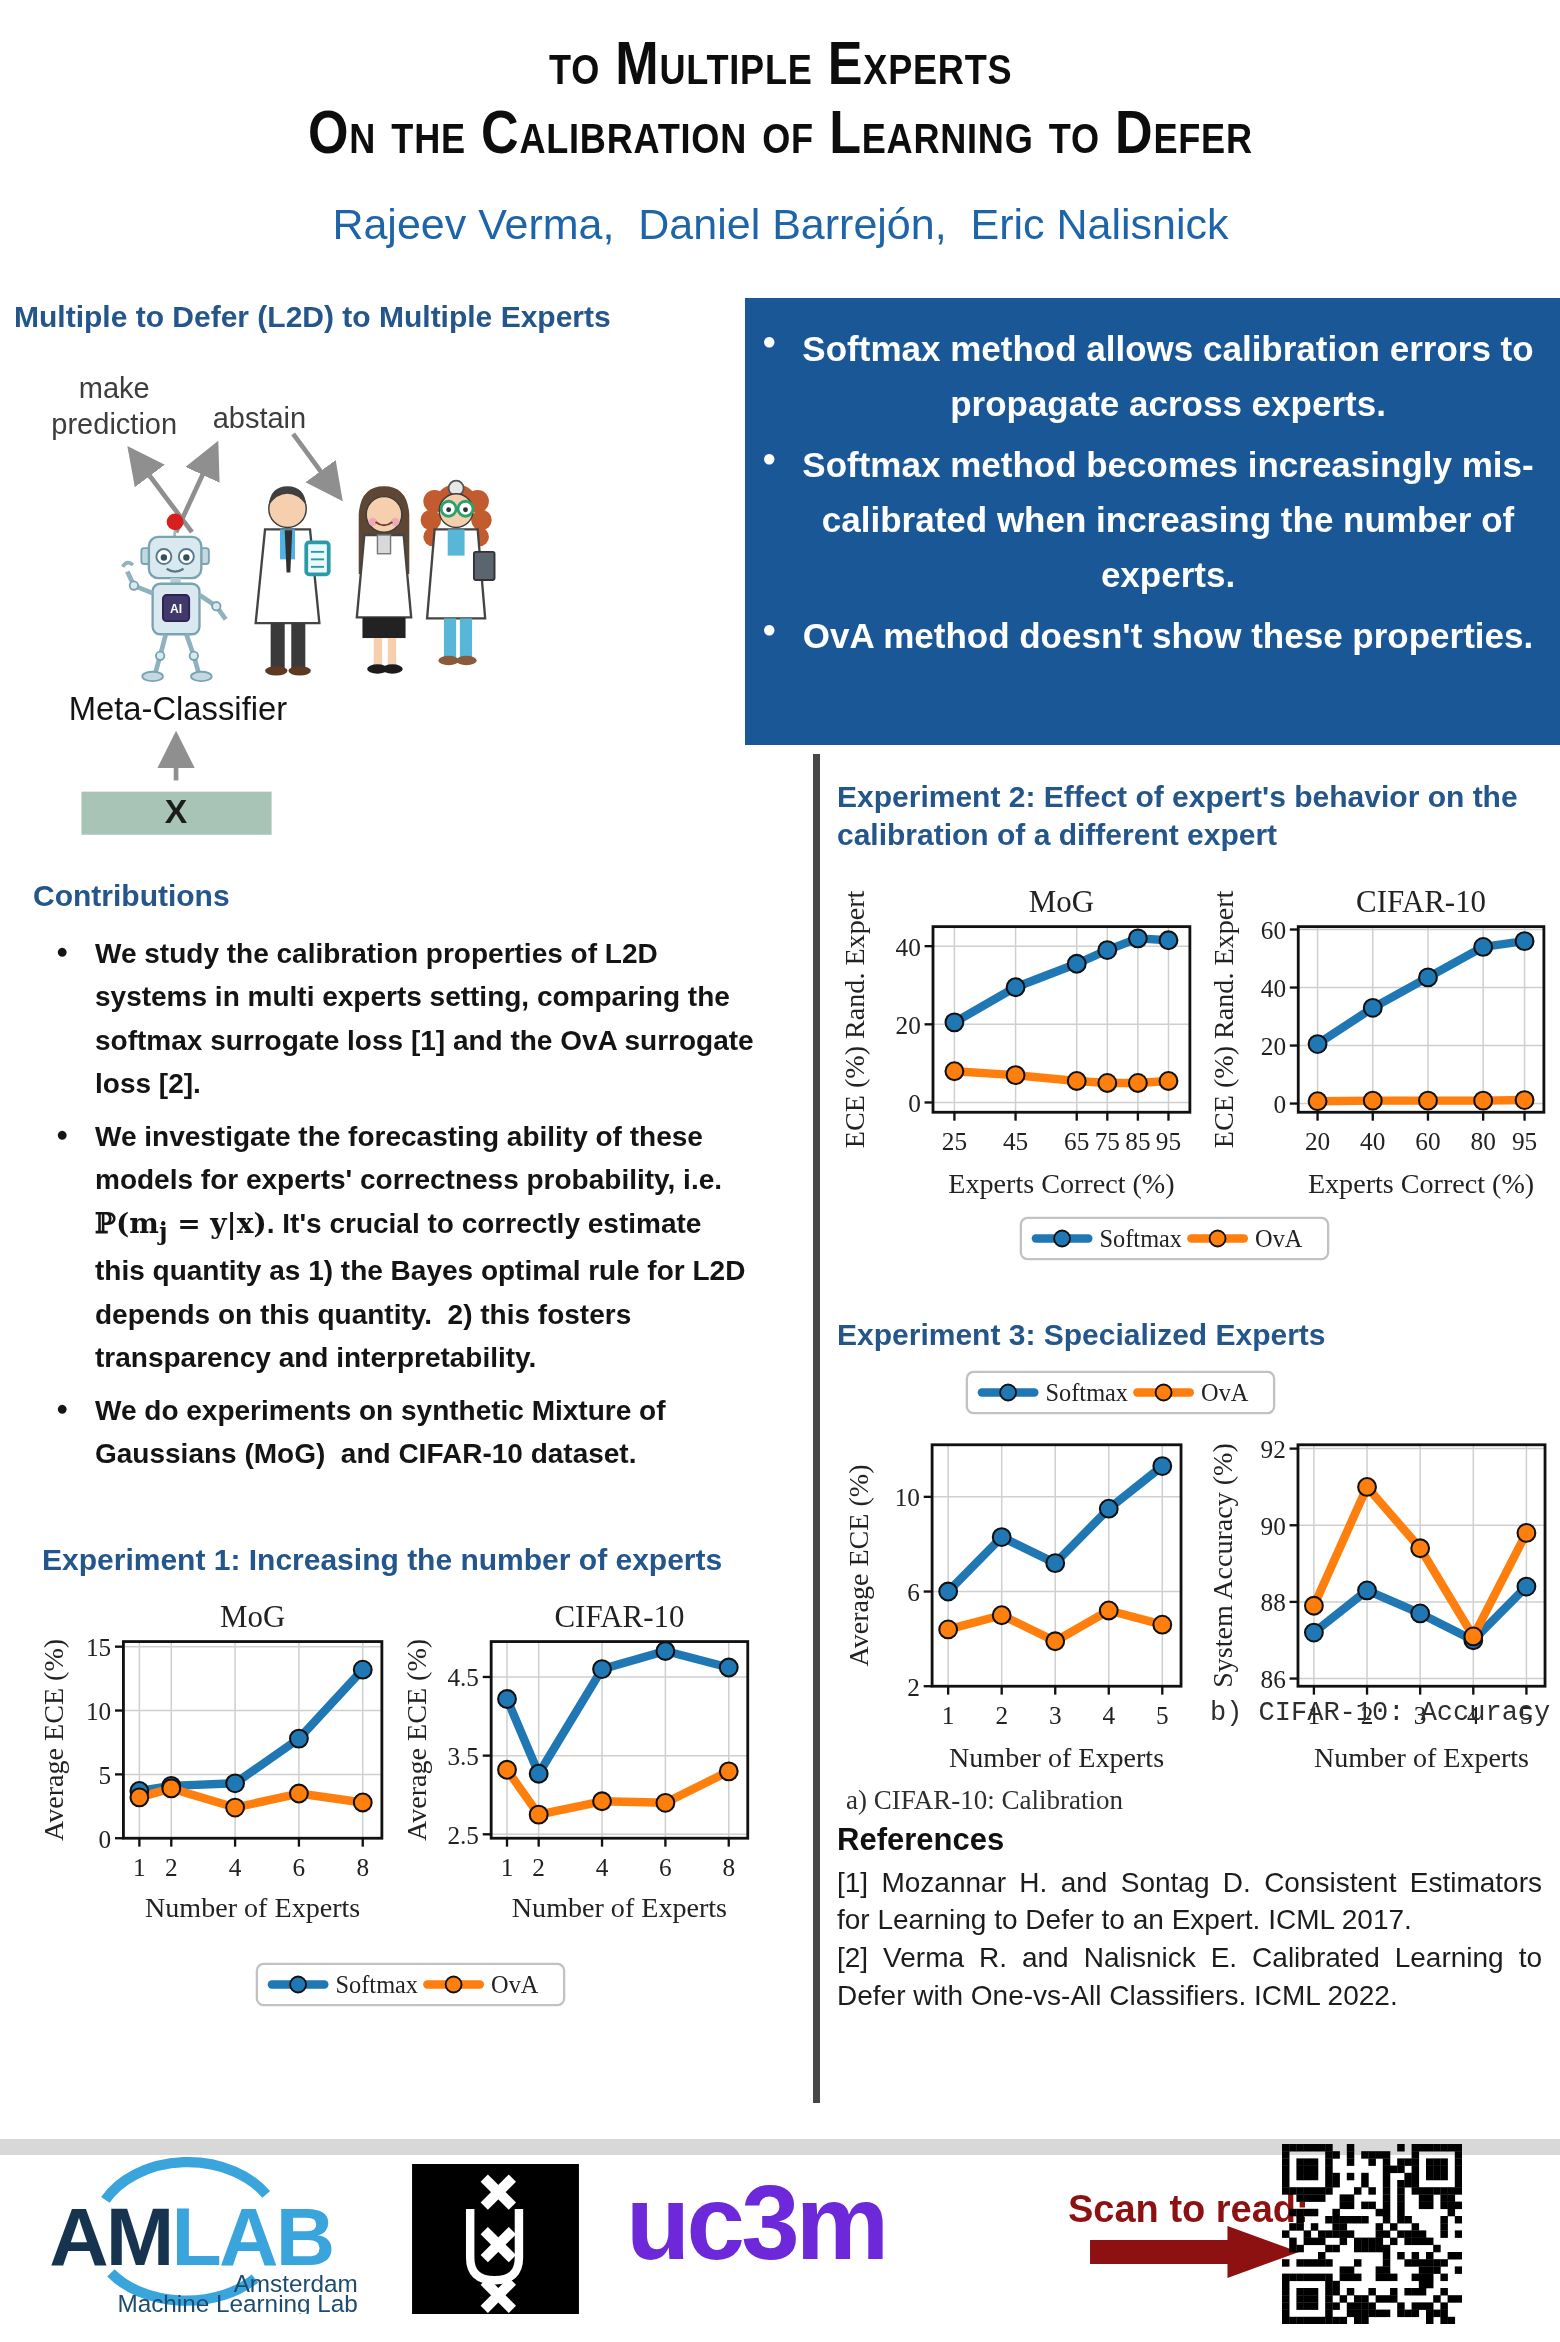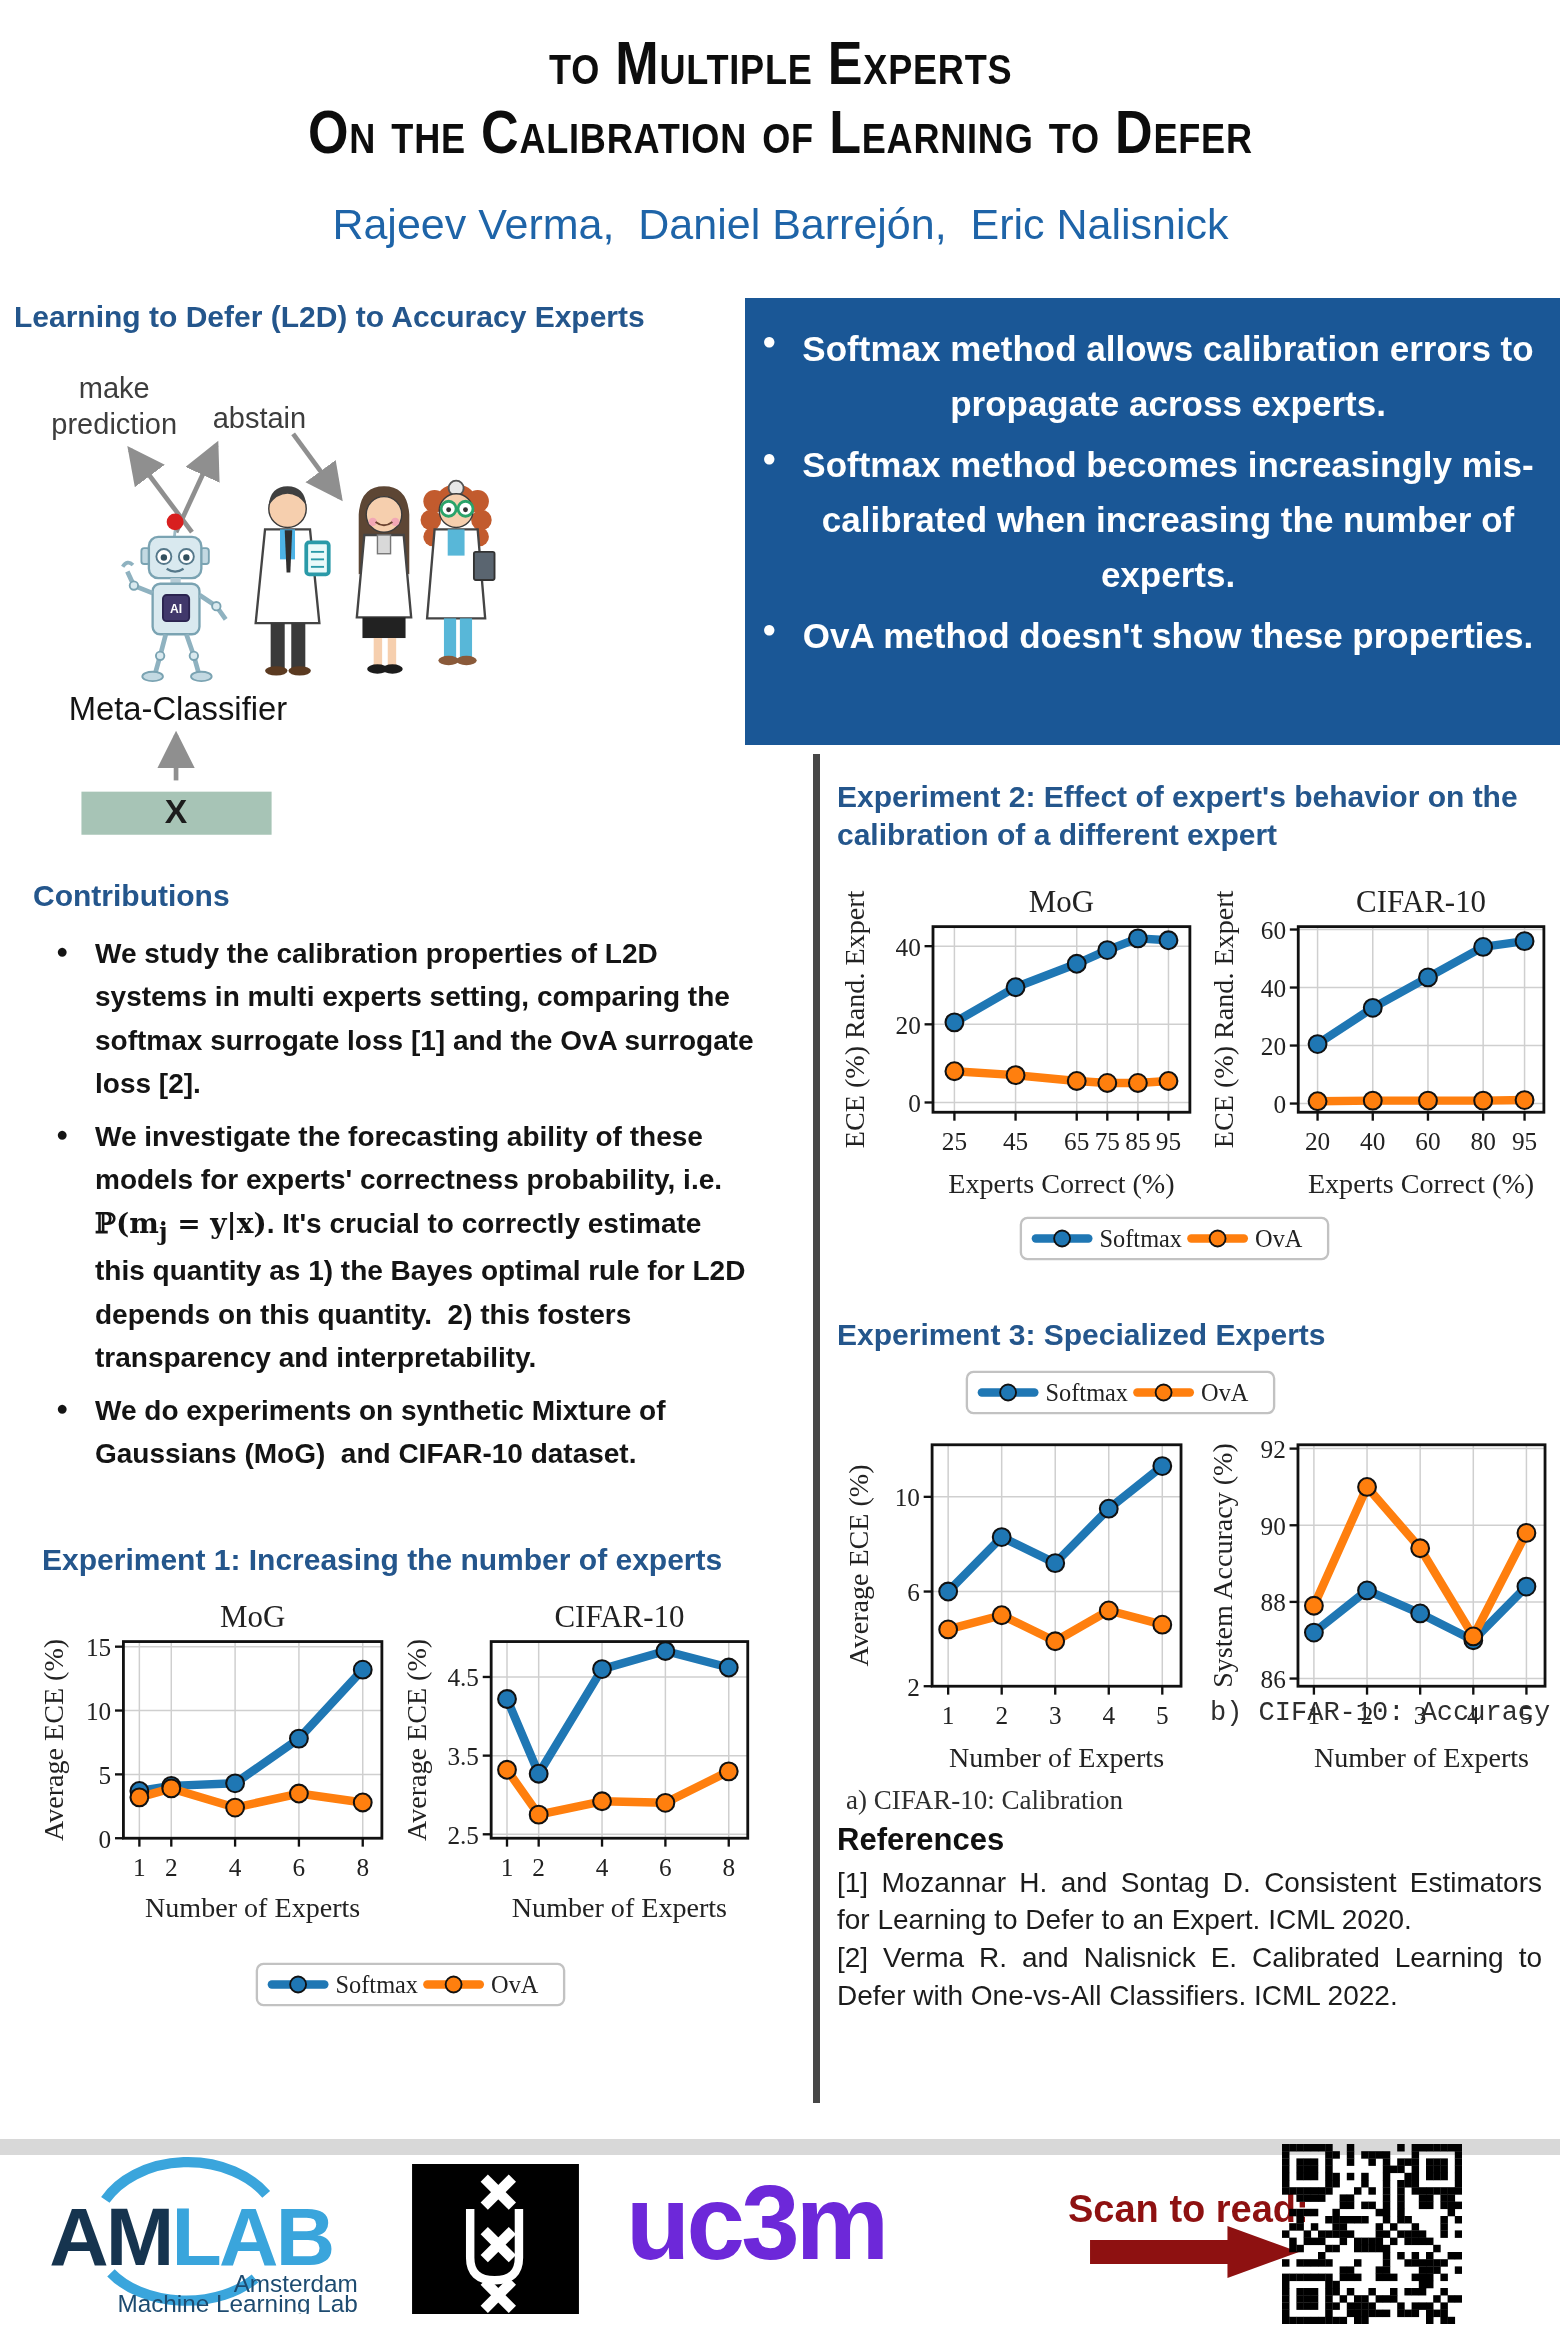--- a/index.html
+++ b/index.html
@@ -47,21 +47,21 @@
 <body>
 
 <div class="poster">
 
   <div class="abs title">
     <div><span class="title-line">to Multiple Experts</span></div>
     <div><span class="title-line">On the Calibration of Learning to Defer</span></div>
   </div>
   <div class="abs authors">Rajeev Verma,  Daniel Barrejón,  Eric Nalisnick</div>
 
-  <div class="abs sec-head" style="left:14px;top:298px;width:712px;">Learning to Defer (L2D) to Accuracy Experts</div>
+  <div class="abs sec-head" style="left:14px;top:298px;width:712px;">Multiple to Defer (L2D) to Multiple Experts</div>
 
   <svg class="abs" style="left:14px;top:370px;" width="740" height="478" viewBox="0 0 790 510">
     <defs>
       <marker id="ah" markerWidth="10" markerHeight="10" refX="7" refY="4" orient="auto">
         <path d="M0,0 L8,4 L0,8 Z" fill="#8f8f8f"></path>
       </marker>
     </defs>
 
     <text x="107" y="30" text-anchor="middle" font-size="31" fill="#3d3d3d" class="diagram-label">make</text>
     <text x="107" y="68" text-anchor="middle" font-size="31" fill="#3d3d3d" class="diagram-label">prediction</text>
@@ -475,21 +475,21 @@
       <line x1="94" y1="26.095238095237846" x2="85" y2="26.095238095237846" stroke="#111" stroke-width="2.5"></line>
       <text x="81" y="36.095238095237846" text-anchor="end" style="font-family:&quot;Liberation Serif&quot;,&quot;DejaVu Serif&quot;,serif;font-size:27px;fill:#222;">92</text>
       <text x="226" y="366" text-anchor="middle" style="font-family:&quot;Liberation Serif&quot;,&quot;DejaVu Serif&quot;,serif;font-size:30px;fill:#222;">Number of Experts</text>
       <text text-anchor="middle" style="font-family:&quot;Liberation Serif&quot;,&quot;DejaVu Serif&quot;,serif;font-size:30px;fill:#222;" transform="translate(24,151) rotate(-90)">System Accuracy (%)</text>
     </svg>
   <div class="caption" style="left:846px;top:1785px;width:349px;">a) CIFAR-10:  Calibration</div>
   <div class="caption" style="left:1210px;top:1698px;width:349px;font-family:Liberation Mono, monospace;">b) CIFAR-10:  Accuracy</div>
 
   <div class="abs refs">
     <h3>References</h3>
-    <p>[1] Mozannar H. and Sontag D. Consistent Estimators for Learning to Defer to an Expert. ICML 2020.</p>
+    <p>[1] Mozannar H. and Sontag D. Consistent Estimators for Learning to Defer to an Expert. ICML 2017.</p>
     <p>[2] Verma R. and Nalisnick E. Calibrated Learning to Defer with One-vs-All Classifiers. ICML 2022.</p>
   </div>
 
   <div class="abs footer-bar"></div>
 
   <svg class="abs" style="left:47px;top:2155px;" width="314" height="159" viewBox="0 0 335 170">
     <path d="M 62,48 A 100,76 0 0 1 234,42" stroke="#3aa5dc" stroke-width="11" fill="none"></path>
     <path d="M 68,126 A 96,66 0 0 0 222,132" stroke="#3aa5dc" stroke-width="11" fill="none"></path>
     <text x="2" y="118" font-size="88" font-weight="bold" letter-spacing="-3" font-family="Liberation Sans, sans-serif"><tspan fill="#16344f">AM</tspan><tspan fill="#3aa5dc">LAB</tspan></text>
     <text x="332" y="146" text-anchor="end" font-size="26" fill="#1d4b70" font-family="Liberation Sans, sans-serif">Amsterdam</text>

